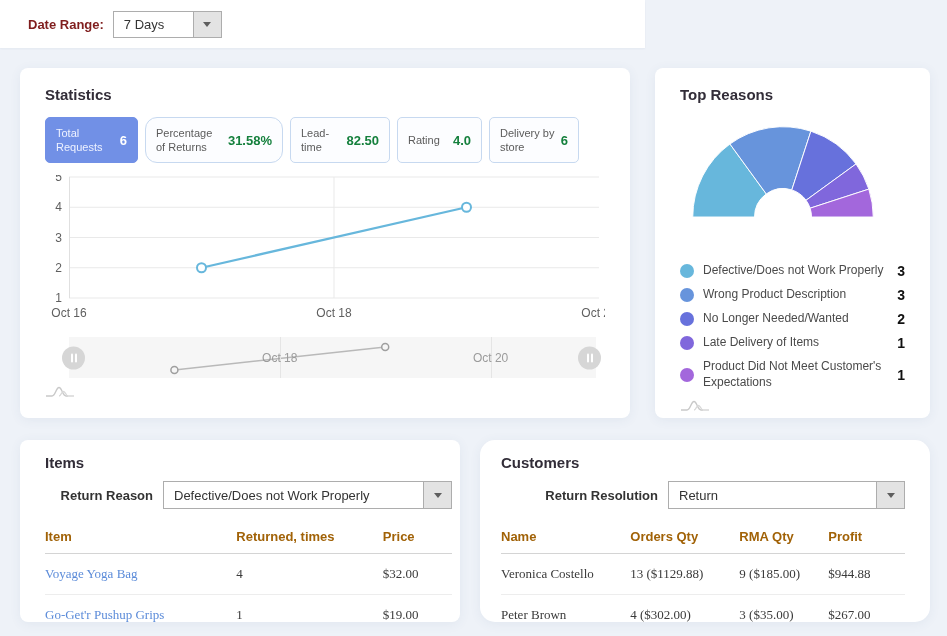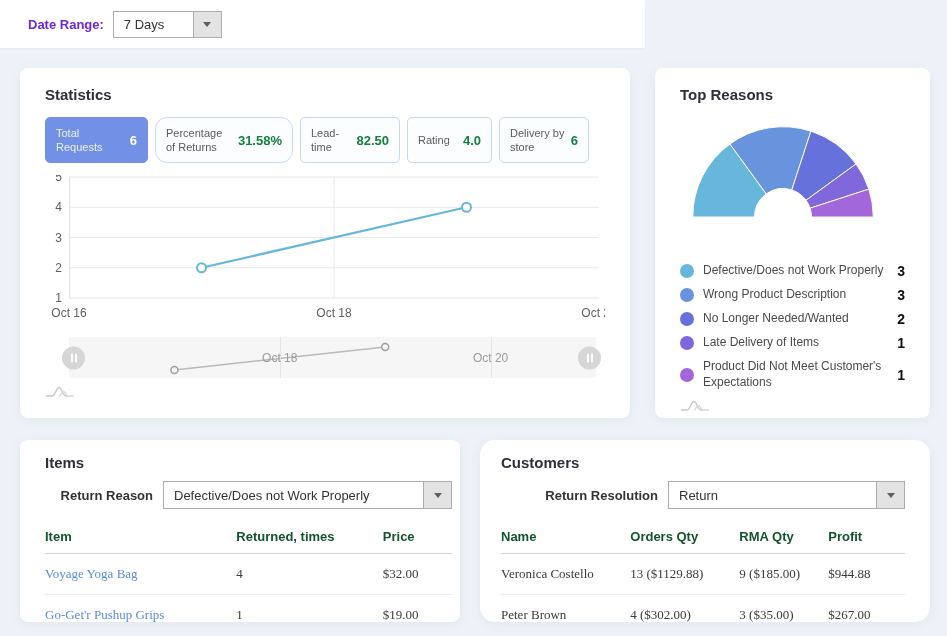--- a/index.html
+++ b/index.html
@@ -4,21 +4,21 @@
 <style>
   * { box-sizing: border-box; }
   html,body { margin:0; padding:0; }
   body { font-family:"Liberation Sans", sans-serif; background:#eef2f8; }
   .stage { position:relative; width:947px; height:636px; background:#eef2f8; overflow:hidden; }
 
   
   .topbar { position:absolute; left:0; top:0; width:645px; height:48px; background:#fff;
             display:flex; align-items:center; padding-left:28px;
             box-shadow:0 1px 2px rgba(40,60,100,0.05); }
-  .topbar .bar-label { font-size:13px; font-weight:700; color:#6d28d9; margin-right:9px; }
+  .topbar .bar-label { font-size:13px; font-weight:700; color:#7f1d1d; margin-right:9px; }
 
   
   .msel { display:inline-flex; align-items:stretch; background:#fff; border:1px solid #adadad;
           height:28px; cursor:pointer; }
   .msel-text { padding:0 10px; display:flex; align-items:center; font-size:13px; color:#333;
                flex:1; white-space:nowrap; overflow:hidden; }
   .msel-arrow { width:28px; background:#e3e3e3; border-left:1px solid #adadad; flex:none;
                 display:flex; align-items:center; justify-content:center; }
   .tri { width:0; height:0; border-left:4px solid transparent; border-right:4px solid transparent;
          border-top:5px solid #5e5e5e; }
@@ -72,21 +72,21 @@
   .tr-legend { margin-top:42px; }
   .tr-row { display:flex; align-items:center; gap:9px; margin-bottom:8px; cursor:pointer; }
   .tr-dot { width:14px; height:14px; border-radius:50%; flex:none; }
   .tr-label { flex:1; font-size:12px; color:#4a4a4a; line-height:1.3; }
   .tr-value { font-size:14px; font-weight:700; color:#111; }
 
   
   .filter-row { display:flex; align-items:center; justify-content:flex-end; margin-top:10px; }
   .filter-label { font-size:13px; font-weight:700; color:#333; margin-right:10px; white-space:nowrap; }
   table { width:100%; border-collapse:collapse; margin-top:14px; }
-  th { text-align:left; font-size:13px; font-weight:700; color:#14532d;
+  th { text-align:left; font-size:13px; font-weight:700; color:#a16207;
        padding:6px 0 9px; border-bottom:1px solid #d4d4d4; }
   td { font-size:13px; color:#3a3a3a; padding:12px 0; border-bottom:1px solid #ededed;font-family:Liberation Serif, serif; }
   tbody tr:last-child td { border-bottom:none; }
   .link-cell { color:#5b8bd9; cursor:pointer; }
   #items-table th:nth-child(1){width:47%;} #items-table th:nth-child(2){width:36%;}
   #items-table th:nth-child(3){width:17%;}
   #customers-table th:nth-child(1){width:32%;} #customers-table th:nth-child(2){width:27%;}
   #customers-table th:nth-child(3){width:22%;} #customers-table th:nth-child(4){width:19%;}
 </style>
 </head>
@@ -100,21 +100,21 @@
       <span class="msel-text">7 Days</span>
       <span class="msel-arrow">
           <i class="tri"></i>
         </span>
     </div>
   </div>
 
   <div class="panel" id="panel-statistics">
     <div class="panel-title">Statistics</div>
     <div class="cards">
-        <div class="card active" style="width: 103px; justify-content: space-between;">
+        <div class="card active" style="width: 93px; justify-content: space-between;">
           <span class="clabel">Total Requests</span>
           <span class="cvalue">6</span>
         </div>
         <div class="card" style="width: 138px; border-radius: 12px;">
           <span class="clabel">Percentage of Returns</span>
           <span class="cvalue">31.58%</span>
         </div>
         <div class="card" style="width: 100px;">
           <span class="clabel">Lead-time</span>
           <span class="cvalue">82.50</span>

